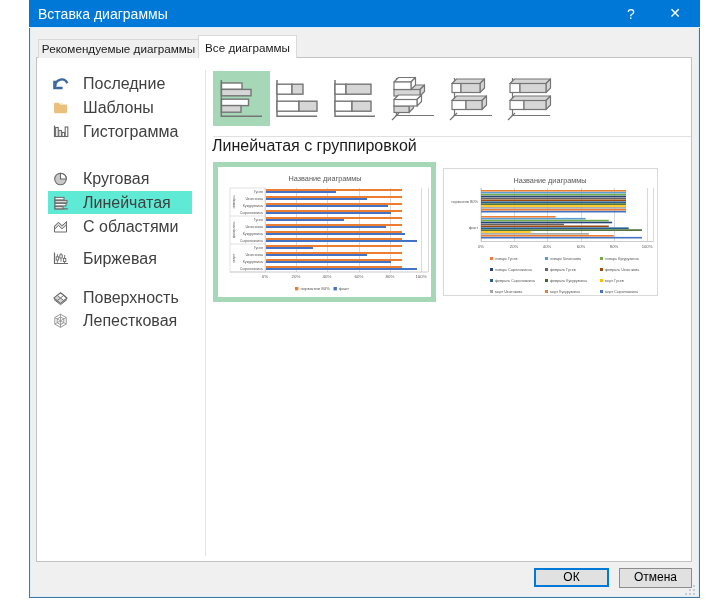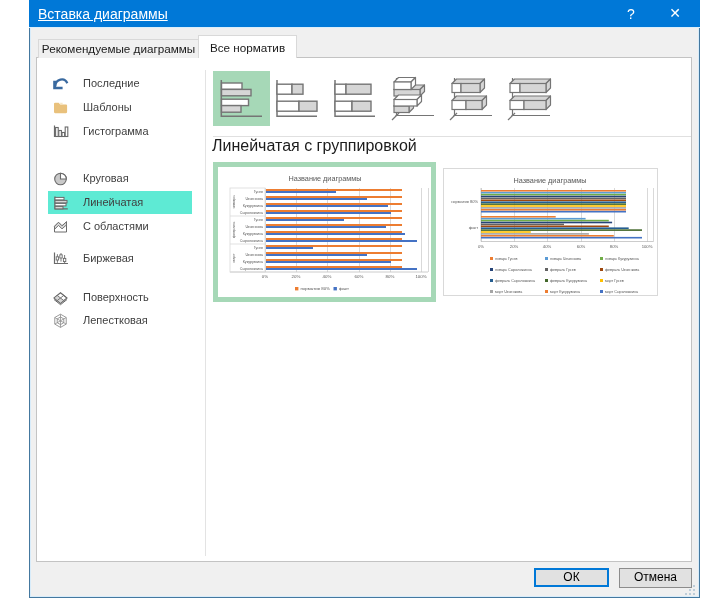--- a/index.html
+++ b/index.html
@@ -4,30 +4,30 @@
 <title>Вставка диаграммы</title>
 <style>
   * { margin:0; padding:0; box-sizing:border-box; }
   html,body { width:721px; height:600px; background:#fff; font-family:"Liberation Sans", sans-serif; }
   #root { position:absolute; left:0; top:0; width:721px; height:600px; overflow:hidden; }
   .abs { position:absolute; }
   .dialog { left:29px; top:0; width:671px; height:598px; background:#f0f0f0;
             border:1px solid #44789f; box-shadow: inset 0 0 0 1px #d8ecfa; }
   .titlebar { left:29px; top:0; width:671px; height:28px; background:#0078d7; color:#fff;
               border-bottom:1.5px solid #dbeefb;
-              font-size:14px; line-height:28px; padding-left:9px;text-decoration:underline; }
+              font-size:14px; line-height:28px; padding-left:9px; }
   .tb-help { left:618px; top:0; width:26px; height:28px; color:#fff; font-size:14px;
              text-align:center; line-height:28px; }
   .tb-close { left:658px; top:0; width:34px; height:28px; color:#fff; font-size:14px;
               text-align:center; line-height:27px; }
   .page { left:36px; top:57px; width:656px; height:505px; background:#fff; border:1px solid #c3c3c3; }
   .tab { font-size:11.7px; color:#1a1a1a; text-align:center; border:1px solid #d9d9d9; border-bottom:none; }
   .tab-inactive { left:38px; top:39px; width:161px; height:19px; background:#f0f0f0; line-height:18px; }
   .tab-active { left:198px; top:35px; width:99px; height:23px; background:#fff; line-height:24px; z-index:5; }
-  .sbrow { left:48px; width:144px; height:23px; font-size:11px; color:#404040; }
+  .sbrow { left:48px; width:144px; height:23px; font-size:16px; color:#404040; }
   .sbrow .lbl { position:absolute; left:35px; top:4px; line-height:15px; }
   .sbrow .ic { position:absolute; left:4px; top:3px; width:17px; height:17px; }
   .sbsel { background:#5eead4; }
   .divider { left:205px; top:70px; width:1px; height:486px; background:#e3e3e3; }
   .subsel { left:213px; top:71px; width:57px; height:55px; background:#a6d8b7; }
   .sep { left:213px; top:136px; width:478px; height:1px; background:#e0e0e0; }
   .heading { left:212px; top:137px; font-size:16px; color:#1c1c1c; }
   .card1 { left:213px; top:162px; width:223px; height:140px; border:5px solid #a6d8b7; background:#fff; }
   .card2 { left:443px; top:168px; width:215px; height:128px; border:1px solid #d9d9d9; background:#fff; }
   .btn { font-size:12px; color:#000; text-align:center; background:#e1e1e1; }
@@ -36,21 +36,21 @@
 </style>
 </head>
 <body>
 <div id="root">
   <div class="abs dialog"></div>
   <div class="abs titlebar">Вставка диаграммы</div>
   <div class="abs tb-help">?</div>
   <div class="abs tb-close">✕</div>
   <div class="abs page"></div>
   <div class="abs tab tab-inactive">Рекомендуемые диаграммы</div>
-  <div class="abs tab tab-active">Все норматив</div>
+  <div class="abs tab tab-active">Все диаграммы</div>
   <div class="abs sbrow" style="top:72.3px">
       <span class="ic"><svg width="17" height="17" viewBox="0 0 17 17">
           <path d="M3.2 10.8 C3.8 4.4, 12.4 1.6, 15.3 8.2" fill="none" stroke="#39699f" stroke-width="2.3"></path>
           <path d="M1.2 5.8 L1.2 14.2 L10.6 14.2 L10.6 11.7 L4.2 11.7 L4.2 5.8 z" fill="#39699f"></path>
         </svg></span>
       <span class="lbl">Последние</span>
     </div>
   <div class="abs sbrow" style="top:96.0px">
       <span class="ic"><svg width="17" height="17" viewBox="0 0 17 17">
           <path d="M2 4.8 q0-1.1 1.1-1.1 h3.6 l1.5 1.7 h5.8 q1.1 0 1.1 1.1 v6.6 q0 1.1-1.1 1.1 H3.1 q-1.1 0-1.1-1.1 z" fill="#e9c17c"></path>

